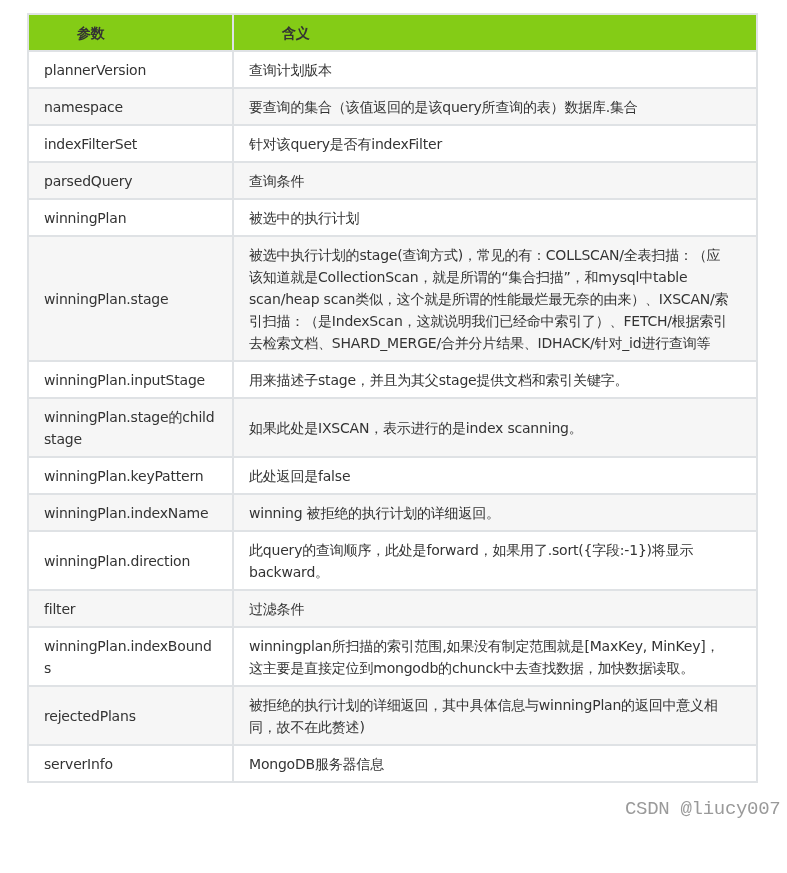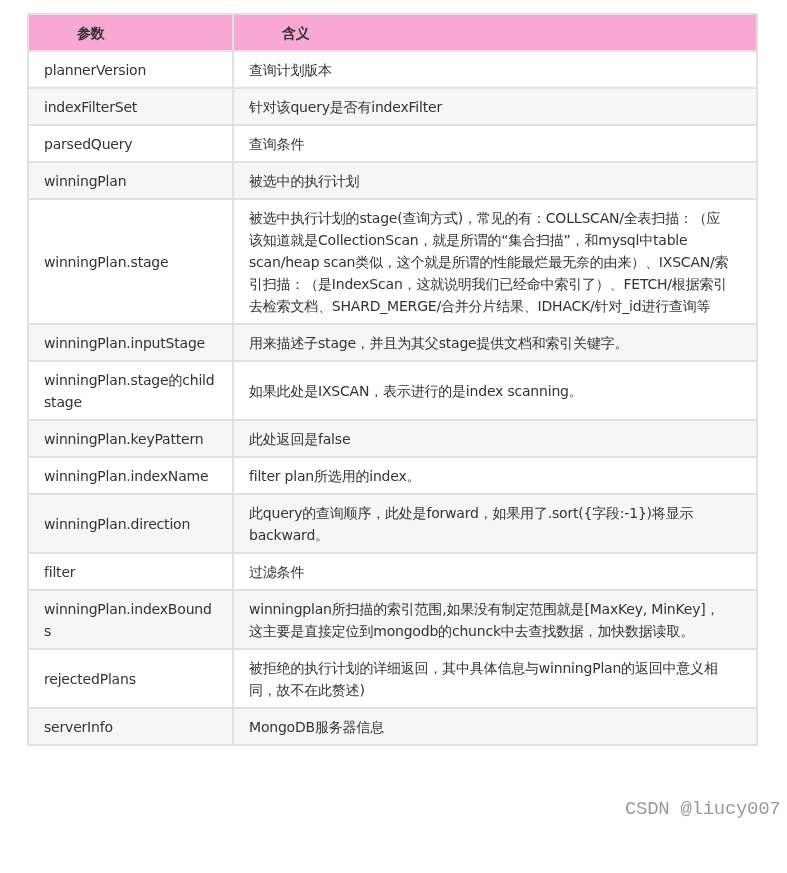--- a/index.html
+++ b/index.html
@@ -33,21 +33,21 @@
     th, td {
       border: 2px solid #dfe2e5;
       padding: 7px 14px 6px 15px;
       text-align: left;
       vertical-align: middle;
       word-wrap: break-word;
       letter-spacing: -0.2px;
     }
     th {
       font-weight: bold;
-      background: #f9a8d4;
+      background: #84cc16;
       height: 22px;
       padding-left: 48px;
     }
     tbody tr:nth-child(odd) td { background: #ffffff; }
     tbody tr:nth-child(even) td { background: #f6f6f6; }
     td.desc { padding-right: 25px; }
     .watermark {
       position: absolute;
       left: 625px;
       top: 798px;
@@ -72,20 +72,24 @@
         <th>参数</th>
         <th>含义</th>
       </tr>
     </thead>
     <tbody>
       <tr>
         <td>plannerVersion</td>
         <td class="desc">查询计划版本</td>
       </tr>
       <tr>
+        <td>namespace</td>
+        <td class="desc">要查询的集合（该值返回的是该query所查询的表）数据库.集合</td>
+      </tr>
+      <tr>
         <td>indexFilterSet</td>
         <td class="desc">针对该query是否有indexFilter</td>
       </tr>
       <tr>
         <td>parsedQuery</td>
         <td class="desc">查询条件</td>
       </tr>
       <tr>
         <td>winningPlan</td>
         <td class="desc">被选中的执行计划</td>
@@ -101,21 +105,21 @@
       <tr>
         <td>winningPlan.stage的child stage</td>
         <td class="desc">如果此处是IXSCAN，表示进行的是index scanning。</td>
       </tr>
       <tr>
         <td>winningPlan.keyPattern</td>
         <td class="desc">此处返回是false</td>
       </tr>
       <tr>
         <td>winningPlan.indexName</td>
-        <td class="desc">filter plan所选用的index。</td>
+        <td class="desc">winning 被拒绝的执行计划的详细返回。</td>
       </tr>
       <tr>
         <td>winningPlan.direction</td>
         <td class="desc">此query的查询顺序，此处是forward，如果用了.sort({字段:-1})将显示backward。</td>
       </tr>
       <tr>
         <td>filter</td>
         <td class="desc">过滤条件</td>
       </tr>
       <tr>

